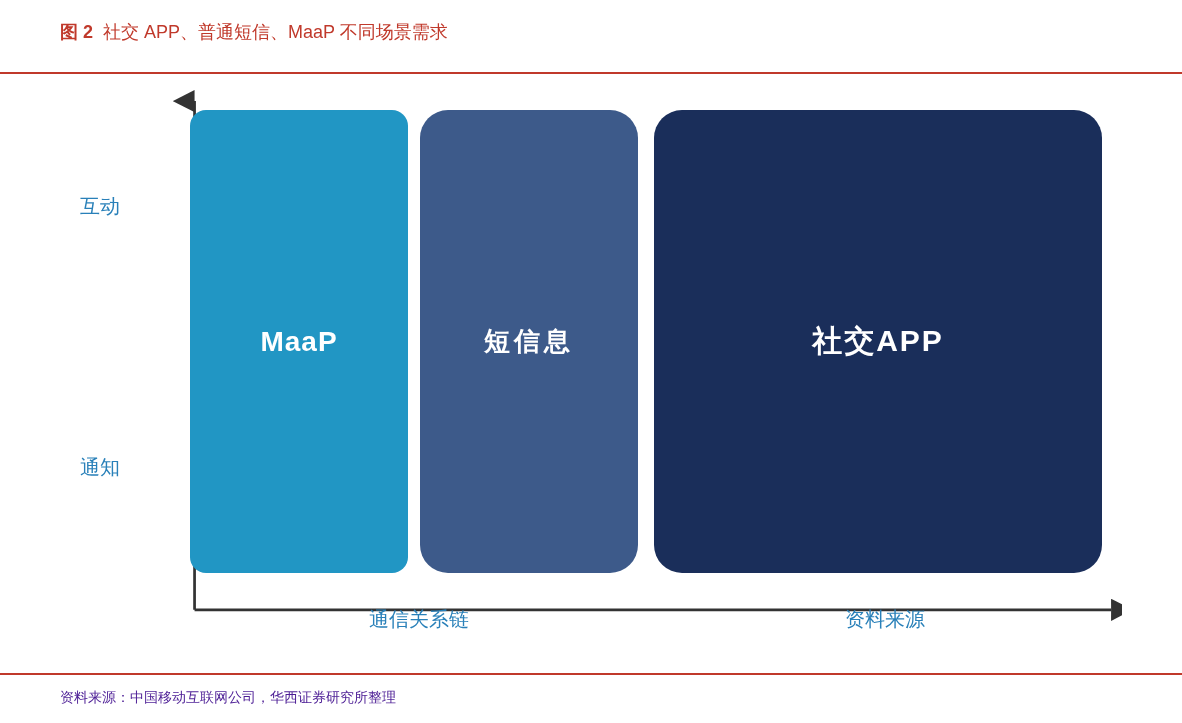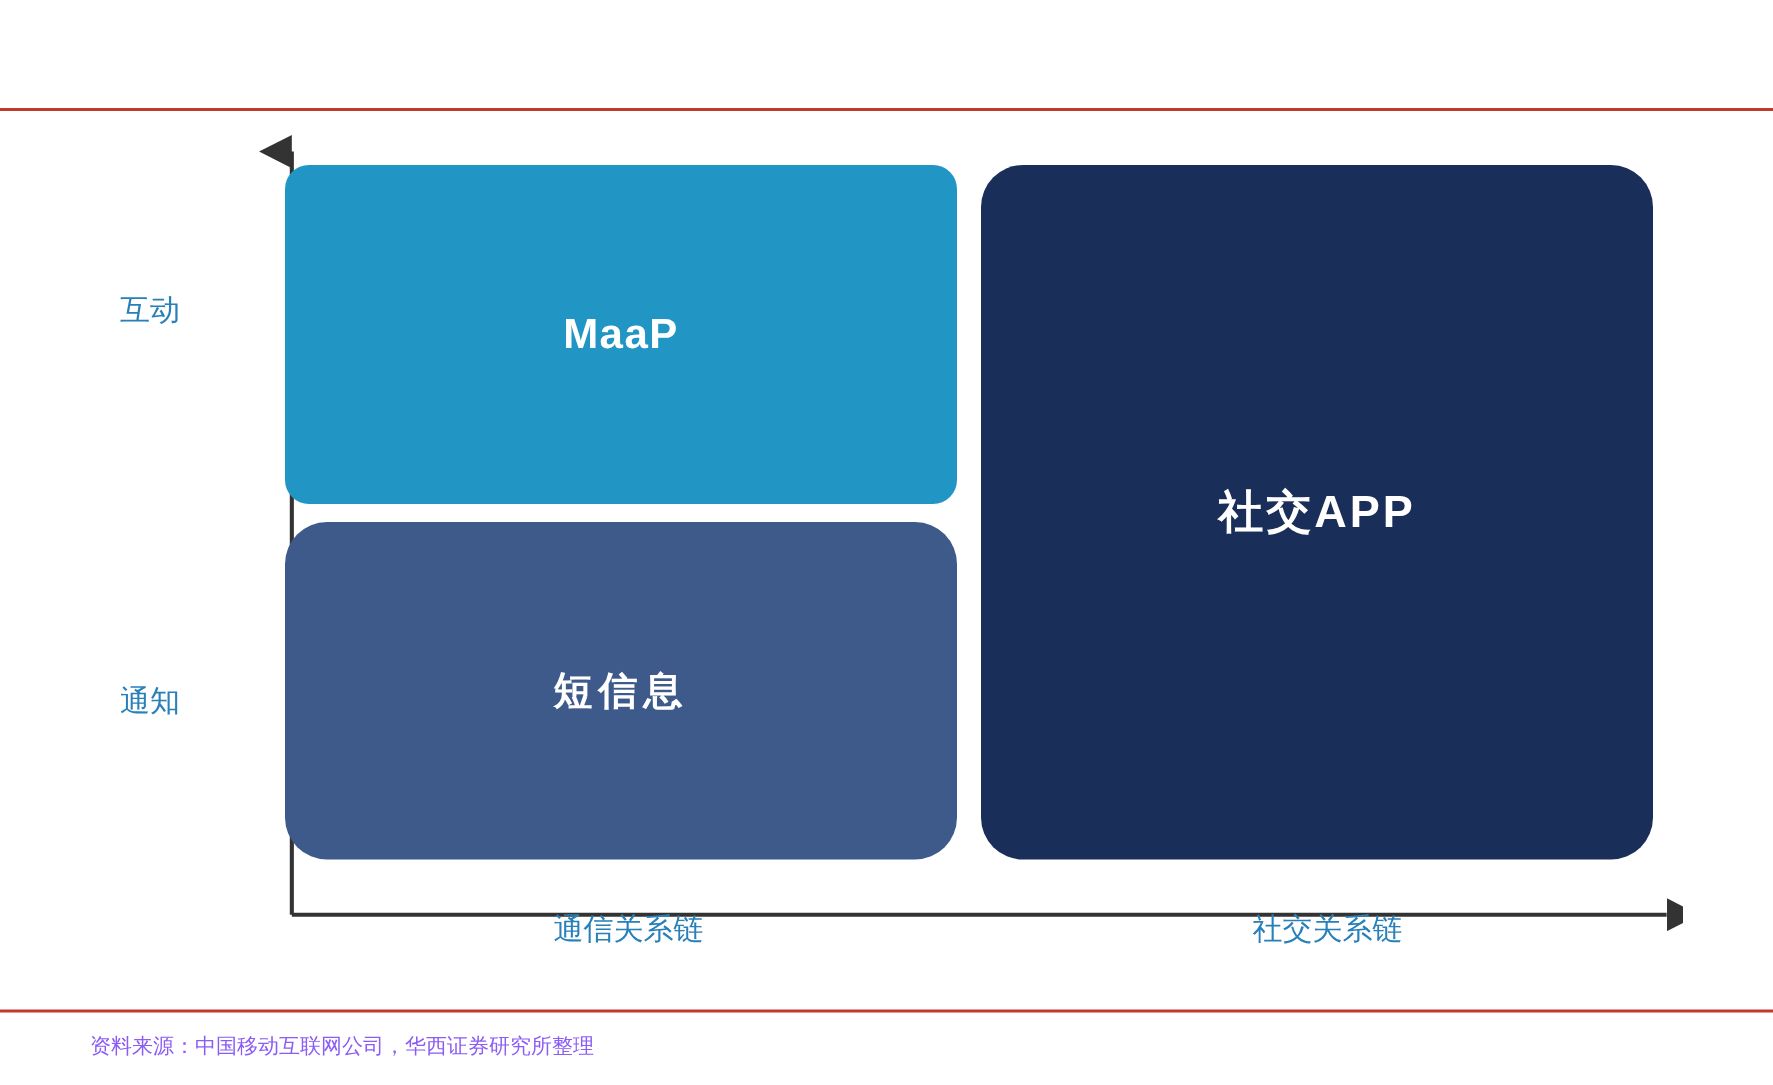--- a/index.html
+++ b/index.html
@@ -120,21 +120,21 @@
       top: 20px;
       bottom: 70px;
       right: 20px;
       display: flex;
       gap: 16px;
     }
 
     
     .left-column {
       display: flex;
-      flex-direction: column;
+      flex-direction: row;
       gap: 12px;
       flex: 1.1;
     }
 
     .box-maap {
       flex: 1;
       background: #2196c4;
       border-radius: 16px;
       display: flex;
       align-items: center;
@@ -191,39 +191,43 @@
       color: #2980b9;
       font-size: 20px;
       font-family: "Microsoft YaHei", "SimSun", sans-serif;
     }
 
     
     .source-text {
       position: absolute;
       bottom: 16px;
       left: 60px;
-      color: #8b5cf6;
+      color: #4c1d95;
       font-size: 14px;
       font-family: Liberation Sans, sans-serif;
     }
 
     
     .arrow-line {
       stroke: #333;
       stroke-width: 2.5;
       fill: none;
     }
   </style>
 </head>
 <body>
 
 <div class="page-container">
 
   <div class="top-line"></div>
 
+  <div class="title-area">
+    <span class="title-fig">图 2</span>
+    <span class="title-text">社交 APP、普通短信、MaaP 不同场景需求</span>
+  </div>
 
   <div class="chart-area">
 
     <div class="diagram-wrapper">
 
       <div class="y-labels">
         <span class="y-label">互动</span>
         <span class="y-label">通知</span>
       </div>
 
@@ -245,21 +249,21 @@
       <div class="boxes-area">
         <div class="left-column">
           <div class="box-maap">MaaP</div>
           <div class="box-sms">短信息</div>
         </div>
         <div class="right-column">社交APP</div>
       </div>
 
       <div class="x-labels">
         <span class="x-label">通信关系链</span>
-        <span class="x-label">社交关系链</span>
+        <span class="x-label">资料来源</span>
       </div>
 
     </div>
   </div>
 
   <div class="bottom-line"></div>
 
   <div class="source-text">资料来源：中国移动互联网公司，华西证券研究所整理</div>
 
 </div>

